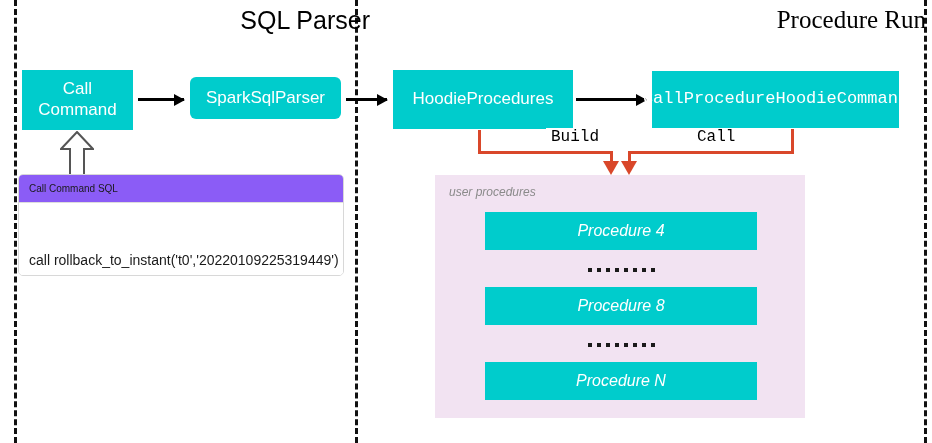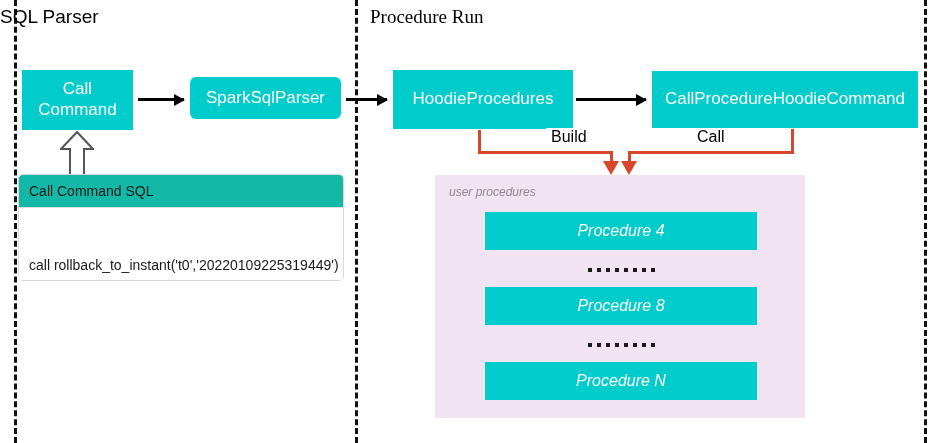--- a/index.html
+++ b/index.html
@@ -27,24 +27,24 @@
     height: 443px;
     border-left: 3px dashed #111111;
   }
   .divider.left  { left: 14px; }
   .divider.mid   { left: 355px; }
   .divider.right { left: 924px; }
 
   
   .section-title {
     position: absolute;
-    font-size: 19px;
+    font-size: 25px;
     color: #000000;
     white-space: nowrap;
-    text-align: left;
+    text-align: right;
   }
   .title-sql  { left: 0;   top: 6px;  width: 370px; }
   .title-proc { left: 370px; top: 6px; width: 556px; font-family: Liberation Serif, serif; }
 
   
   .tbox {
     position: absolute;
     background: #00CCCC;
     color: #ffffff;
     display: flex;
@@ -52,21 +52,21 @@
     justify-content: center;
     text-align: center;
     font-size: 17px;
     line-height: 1.22;
     box-sizing: border-box;
     padding: 2px 4px;
   }
   .box-call-command { left: 22px;  top: 70px;  width: 111px; height: 60px; }
   .box-spark        { left: 190px; top: 77px;  width: 151px; height: 42px; border-radius: 6px; }
   .box-hoodie       { left: 393px; top: 70px;  width: 180px; height: 59px; }
-  .box-cphc         { left: 652px; top: 71px;  width: 266px; height: 57px; }
+  .box-cphc         { left: 652px; top: 71px;  width: 247px; height: 57px; font-family: Liberation Mono, monospace; }
 
   
   .arrow-black {
     position: absolute;
     height: 3px;
     background: #000000;
   }
   .arrow-black::after {
     content: "";
     position: absolute;
@@ -106,22 +106,22 @@
   .sql-row {
     box-sizing: border-box;
     padding: 7px 10px;
     font-size: 14px;
     color: #1a1a1a;
     white-space: nowrap;
     border-bottom: 1px solid #dddddd;
     background: #ffffff;
   }
   .sql-row.header {
-    background: #14b8a6;
-    font-size: 14px;
+    background: #8b5cf6;
+    font-size: 10px;
     padding: 8px 10px;
   }
   .sql-row:last-child { border-bottom: none; margin-top: 42px; }
 
   
   .ov, .oh {
     position: absolute;
     background: #D9472A;
   }
   .ov { width: 3px; }
@@ -147,20 +147,21 @@
   .ohead-1 { left: 603px; top: 161px; }
   .ohead-2 { left: 621px; top: 161px; }
 
   .edge-label {
     position: absolute;
     font-size: 16px;
     color: #000000;
     background: #ffffff;
     padding: 0 5px;
     white-space: nowrap;
+    font-family: Liberation Mono, monospace;
   }
   .lbl-build { left: 546px; top: 128px; }
   .lbl-call  { left: 692px; top: 128px; }
 
   
   .proc-panel {
     position: absolute;
     left: 435px;
     top: 175px;
     width: 370px;

